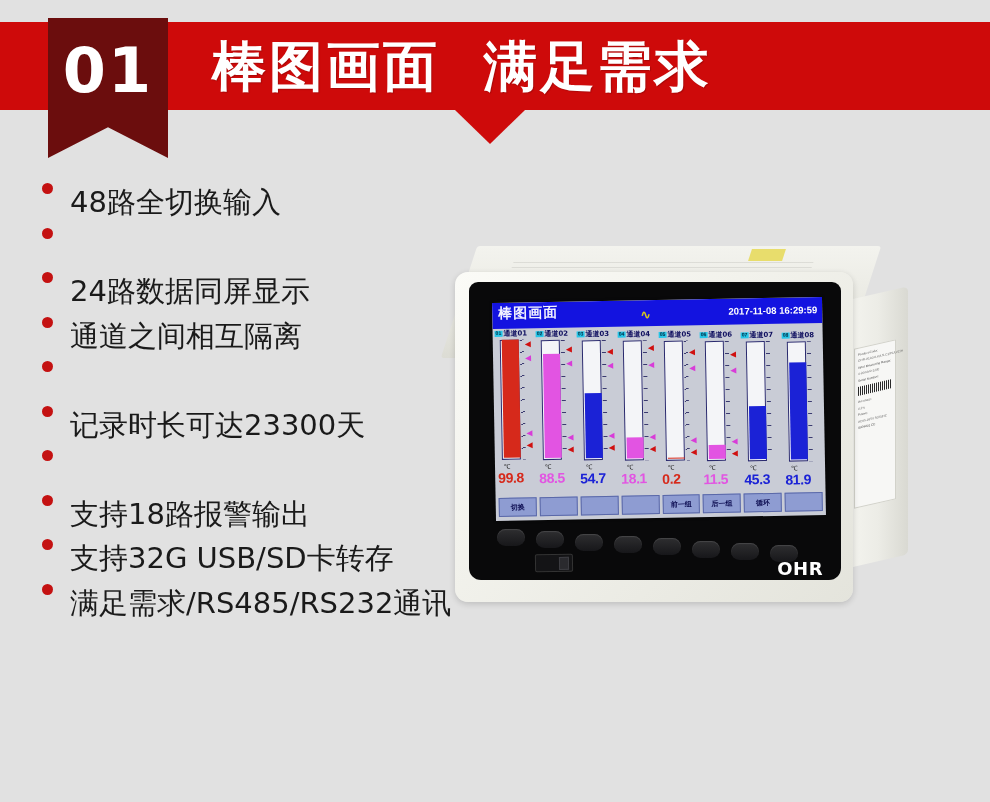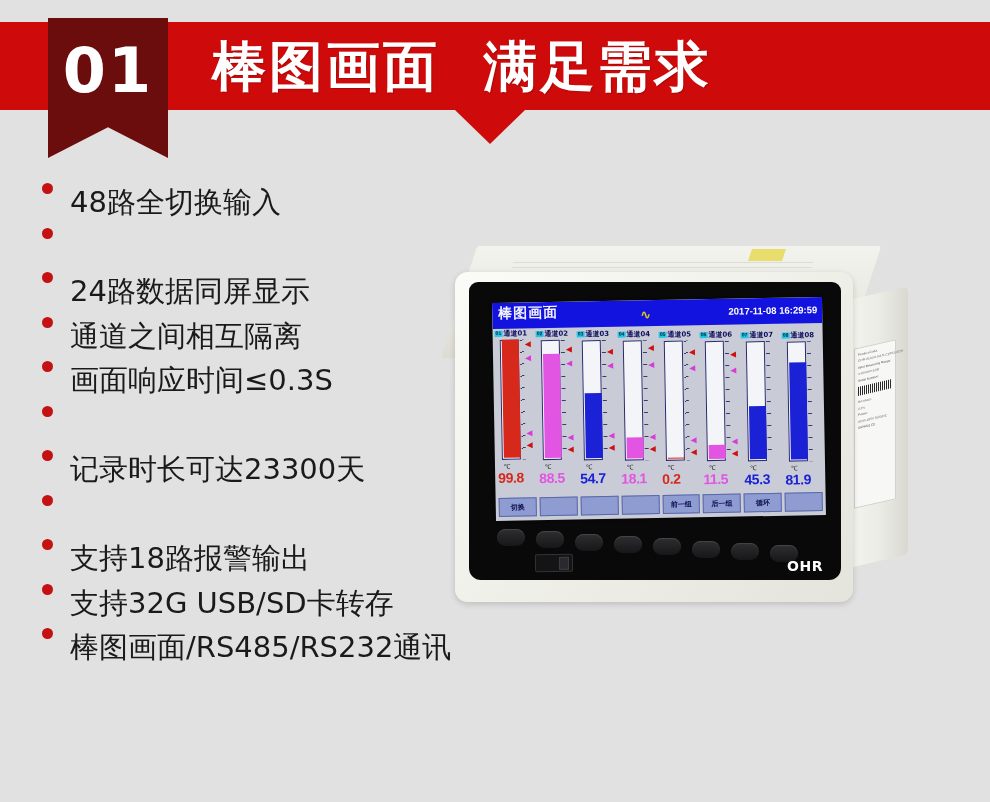--- a/index.html
+++ b/index.html
@@ -185,21 +185,21 @@
     position:absolute;left:66px;top:272px;width:36px;height:16px;
     background:#141416;border:1px solid #333;border-radius:2px;
     transform:rotate(-1deg);
   }
   .usb-port::after{
     content:"";position:absolute;right:3px;top:2px;width:8px;height:11px;
     background:#2a2a2e;border:1px solid #3d3d42;
   }
   .ohr{
     position:absolute;right:18px;top:276px;color:#ffffff;
-    font-size:14px;font-weight:bold;letter-spacing:.5px;
+    font-size:18px;font-weight:bold;letter-spacing:.5px;
     font-family:"DejaVu Sans",sans-serif;
   }
 </style>
 </head>
 <body>
 
 <div class="banner-wrap">
   <div class="banner-bar"></div>
   <div class="banner-notch"></div>
   <div class="ribbon">
@@ -219,43 +219,39 @@
   <div class="feat">
       <span class="feat-dot"></span>
       <span class="feat-text">24路数据同屏显示</span>
     </div>
   <div class="feat">
       <span class="feat-dot"></span>
       <span class="feat-text">通道之间相互隔离</span>
     </div>
   <div class="feat">
       <span class="feat-dot"></span>
-      <span class="feat-text">画面响应时间≤0.3S</span>
-    </div>
-  <div class="feat">
-      <span class="feat-dot"></span>
     </div>
   <div class="feat">
       <span class="feat-dot"></span>
       <span class="feat-text">记录时长可达23300天</span>
     </div>
   <div class="feat">
       <span class="feat-dot"></span>
     </div>
   <div class="feat">
       <span class="feat-dot"></span>
       <span class="feat-text">支持18路报警输出</span>
     </div>
   <div class="feat">
       <span class="feat-dot"></span>
       <span class="feat-text">支持32G USB/SD卡转存</span>
     </div>
   <div class="feat">
       <span class="feat-dot"></span>
-      <span class="feat-text">棒图画面/RS485/RS232通讯</span>
+      <span class="feat-text">满足需求/RS485/RS232通讯</span>
     </div>
 </div>
 
 <div class="device">
 
   <div class="dev-rear"></div>
   <div class="dev-rear-lines"></div>
   <div class="dev-sticker"></div>
 
   <div class="dev-side">

